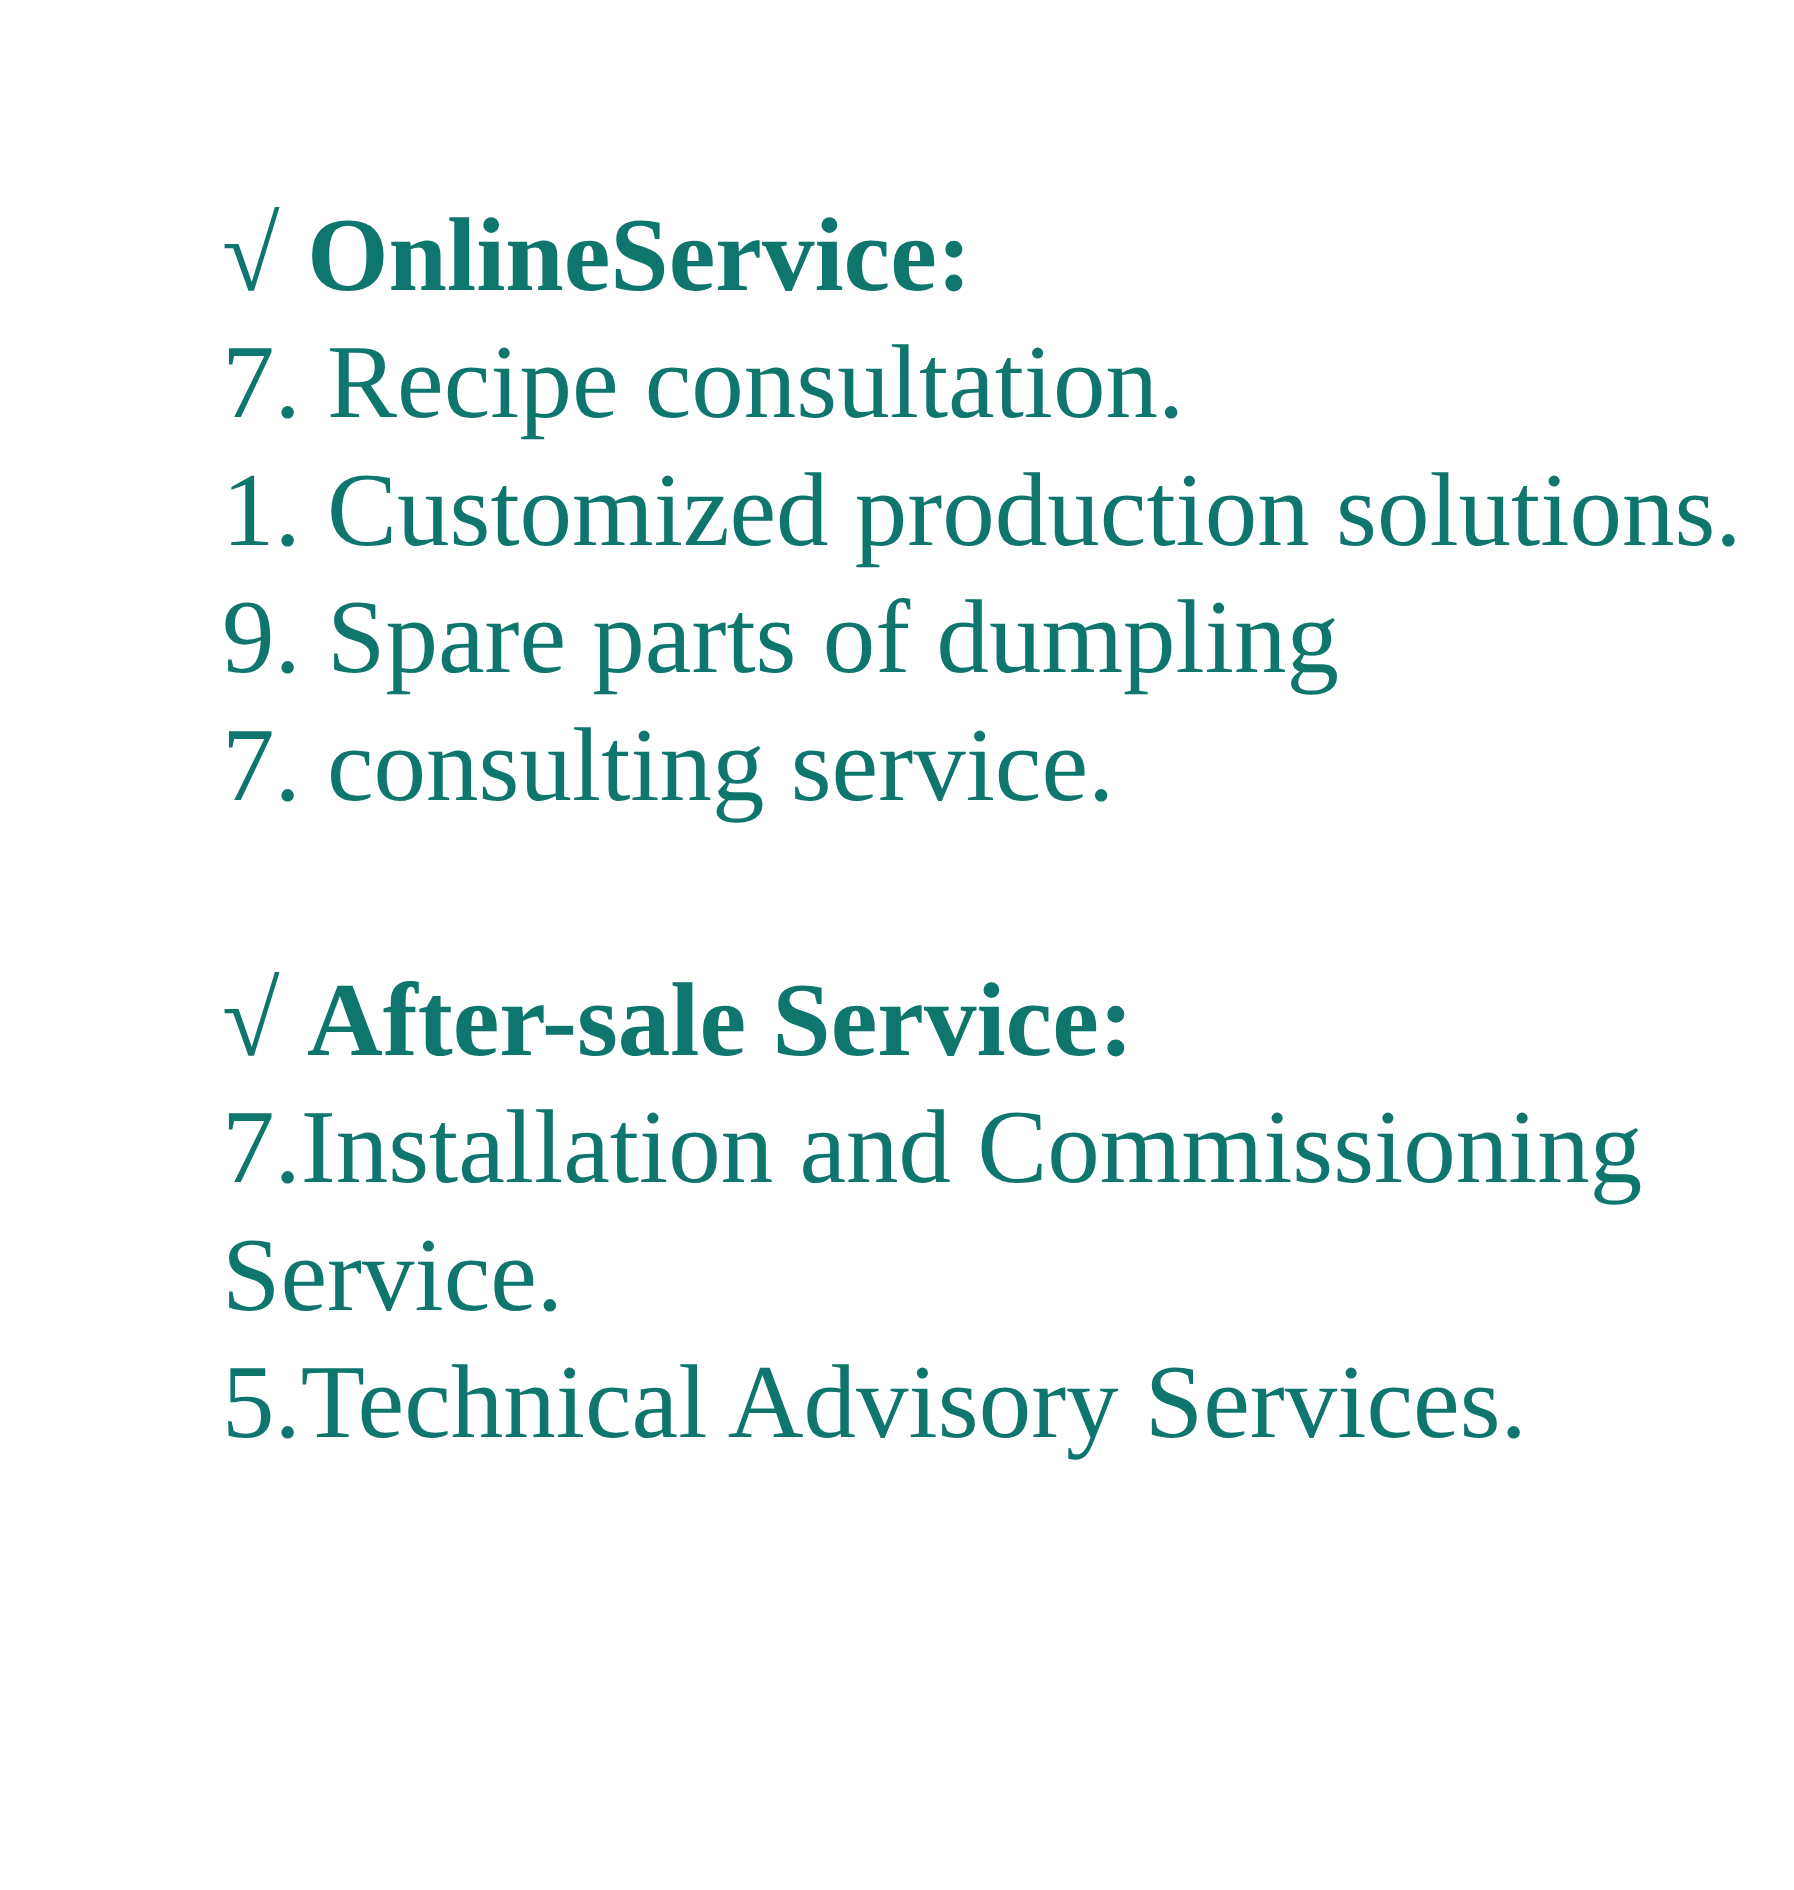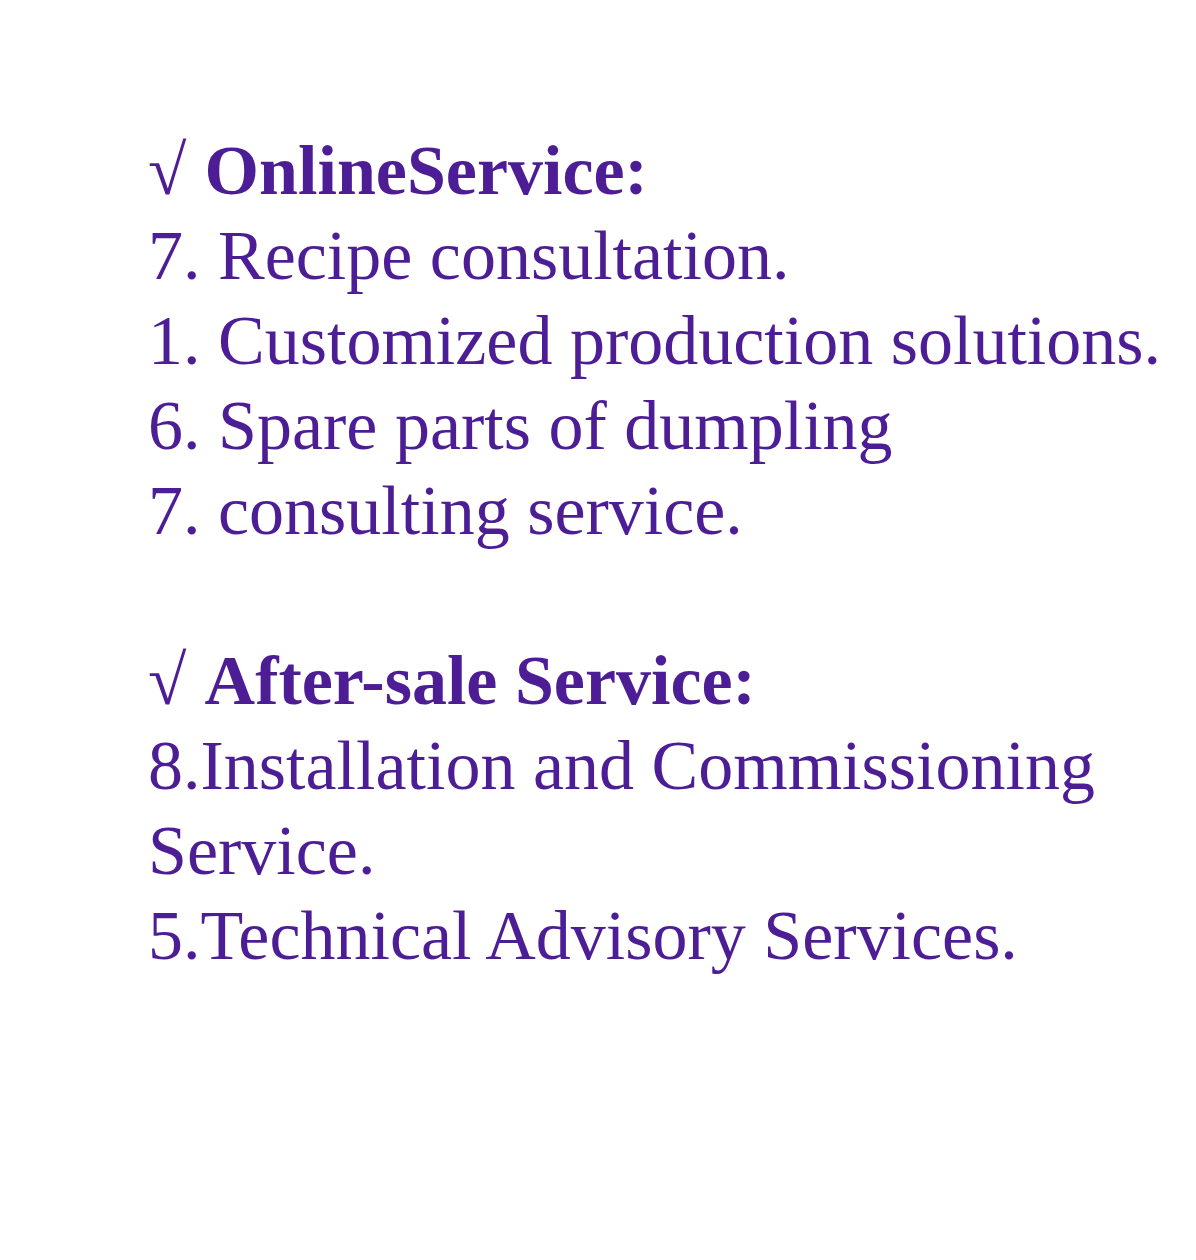--- a/index.html
+++ b/index.html
@@ -18,21 +18,21 @@
     height: 1260px;
     background: #ffffff;
   }
   .content {
     position: absolute;
     left: 148px;
     top: 128px;
     font-family: "Liberation Serif", "DejaVu Serif", serif;
     font-size: 70px;
     line-height: 85px;
-    color: #4c1d95;
+    color: #0f766e;
     white-space: nowrap;
     font-kerning: normal;
   }
   .heading {
     font-weight: 400;
   }
   .check {
     font-weight: 400;
     margin-right: 0.26em;
   }
@@ -55,29 +55,29 @@
 
 <div class="page">
   <div class="content">
 
     <section>
       <div class="heading">
         <span class="check">√</span><span class="hlabel">OnlineService:</span>
       </div>
       <div class="line">7. Recipe consultation.</div>
       <div class="line">1. Customized production solutions.</div>
-      <div class="line">6. Spare parts of dumpling</div>
+      <div class="line">9. Spare parts of dumpling</div>
       <div class="line">7. consulting service.</div>
     </section>
 
     <div class="spacer"></div>
 
     <section>
       <div class="heading">
         <span class="check">√</span><span class="hlabel">After-sale Service:</span>
       </div>
-      <div class="line">8.Installation and Commissioning</div>
+      <div class="line">7.Installation and Commissioning</div>
       <div class="line">Service.</div>
       <div class="line">5.Technical Advisory Services.</div>
     </section>
 
   </div>
 </div>
 
 </body></html>

